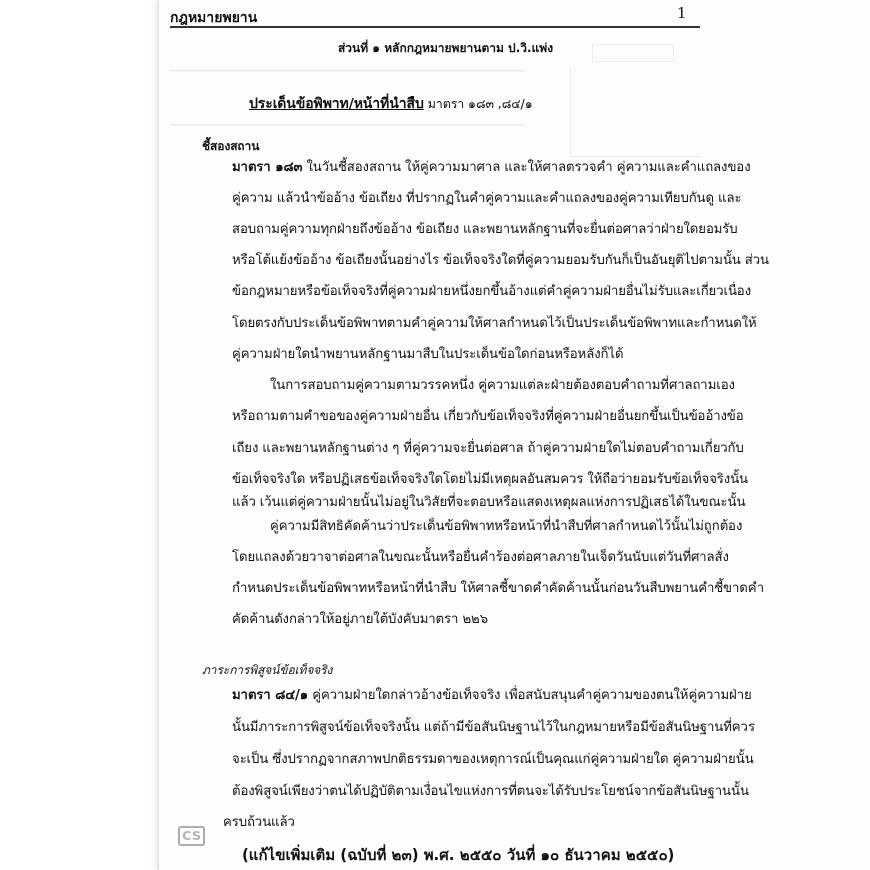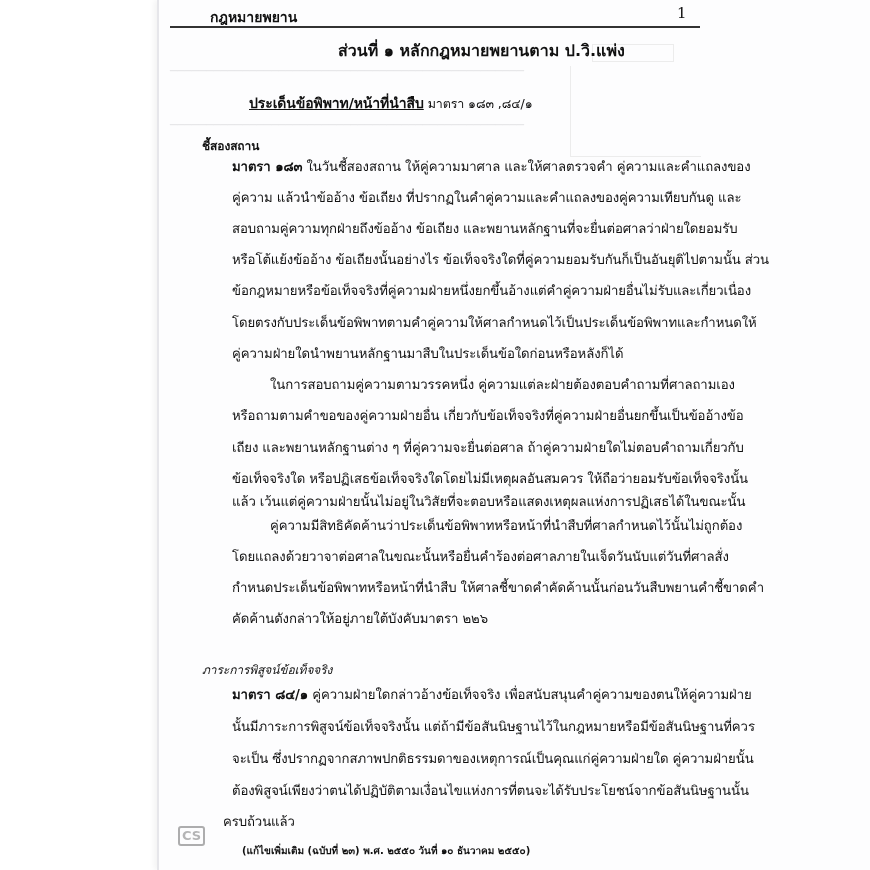--- a/index.html
+++ b/index.html
@@ -32,42 +32,41 @@
   .bleed-box {
     position: absolute;
     border: 1px solid #ececec;
   }
   .running-head {
     position: absolute;
     left: 170px;
     top: 6px;
     font-size: 14px;
     font-weight: bold;
-    margin-left: 40px;
   }
   .page-number {
     position: absolute;
     left: 677px;
     top: 4px;
     font-family: "DejaVu Serif", "Liberation Serif", serif;
     font-size: 15px;
   }
   .head-rule {
     position: absolute;
     left: 170px;
     top: 26px;
     width: 530px;
     height: 2px;
     background: #333;
   }
   .part-title {
     position: absolute;
     left: 338px;
     top: 38px;
-    font-size: 16px;
+    font-size: 12px;
     font-weight: bold;
     white-space: nowrap;
   }
   .line {
     position: absolute;
     font-size: 13.2px;
     white-space: nowrap;
     letter-spacing: -0.1px;
   }
   .issue-heading {
@@ -90,21 +89,21 @@
   }
   .sub-heading.italic {
     font-style: italic;
     font-weight: normal;
   }
   .b { font-weight: bold; }
   .amend {
     position: absolute;
     left: 242px;
     top: 843px;
-    font-size: 10px;
+    font-size: 15px;
     font-weight: bold;
     white-space: nowrap;
   }
   .watermark {
     position: absolute;
     left: 178px;
     top: 826px;
     display: flex;
     align-items: flex-end;
     color: rgba(120,120,120,0.55);

